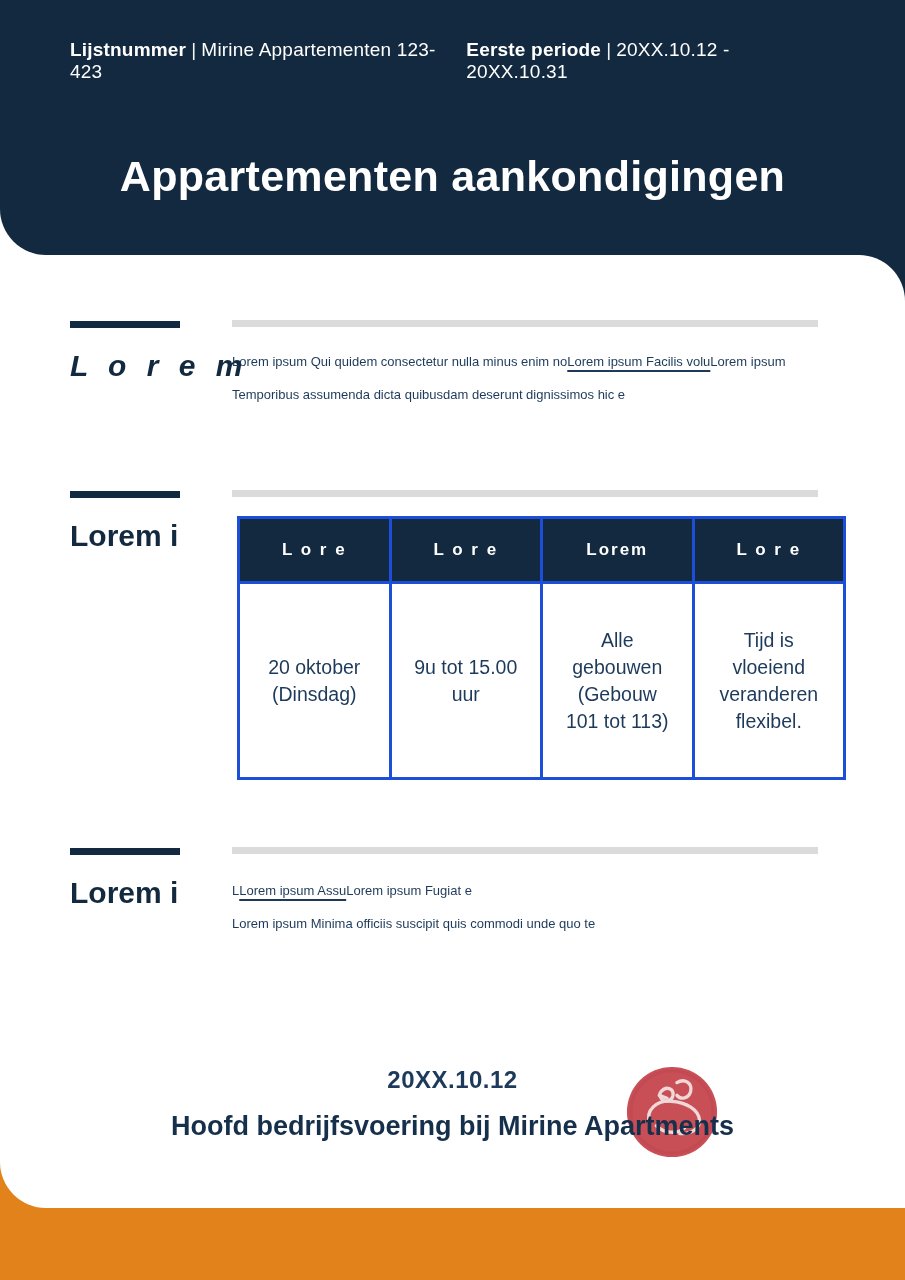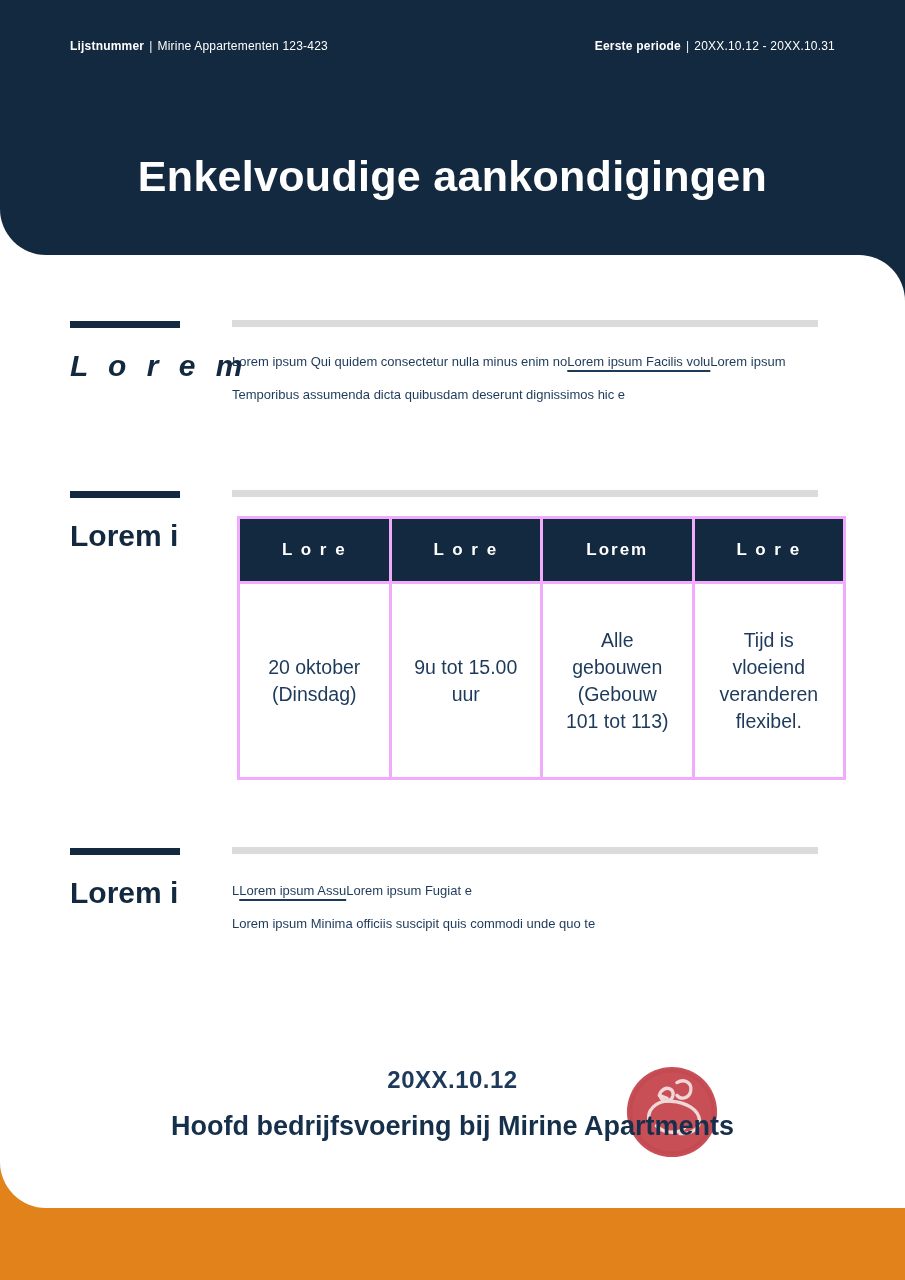--- a/index.html
+++ b/index.html
@@ -27,21 +27,21 @@
   }
   .body-sheet {
     position:absolute; top:255px; left:0; width:905px; height:953px;
     background:#ffffff; border-top-right-radius:46px;
     border-bottom-left-radius:46px; z-index:2;
   }
   
   .topbar {
     position:absolute; top:39px; left:70px; width:765px; z-index:3;
     display:flex; justify-content:space-between; align-items:baseline;
-    color:#ffffff; font-size:12px; letter-spacing:0.2px;
+    color:#ffffff; font-size:19px; letter-spacing:0.2px;
   }
   .topbar b { font-weight:700; }
   .topbar .sep { margin:0 5px; font-weight:400; opacity:0.95; }
   .doc-title {
     position:absolute; top:152px; left:0; width:905px; z-index:3;
     text-align:center; color:#ffffff; font-size:43px; font-weight:700;
     letter-spacing:0.3px;
   }
   
   .navy-bar { position:absolute; left:70px; width:110px; height:7px; background:#13293F; z-index:3; }
@@ -56,21 +56,21 @@
     color:#1D3A5A; font-size:13px; line-height:33px;
   }
   .doc-link {
     color:inherit; text-decoration:underline; text-underline-offset:4px;
     text-decoration-thickness:1.5px; cursor:pointer;
   }
   
   .info-table {
     position:absolute; top:516px; left:237px; z-index:3;
     width:609px; border-collapse:separate; border-spacing:3px;
-    background:#f0abfc; table-layout:fixed;
+    background:#1d4ed8; table-layout:fixed;
   }
   .info-table th {
     height:62px; background:#13293F; color:#ffffff;
     font-size:17px; font-weight:600; letter-spacing:2px;
     text-align:center; vertical-align:middle; white-space:nowrap;
   }
   .info-table td {
     height:193px; background:#ffffff; color:#1D3A5A;
     font-size:19.5px; line-height:27px; text-align:center;
     vertical-align:middle; padding:10px 20px;
@@ -106,21 +106,21 @@
   <div class="header-corner-patch"></div>
   <div class="footer-bg"></div>
   <div class="footer-corner-patch"></div>
   <div class="body-sheet"></div>
 
   <div class="topbar">
     <span><b>Lijstnummer</b><span class="sep">|</span><span>Mirine Appartementen 123-423</span></span>
     <span><b>Eerste periode</b><span class="sep">|</span><span>20XX.10.12 - 20XX.10.31</span></span>
   </div>
 
-  <h1 class="doc-title">Enkelvoudige aankondigingen</h1>
+  <h1 class="doc-title">Appartementen aankondigingen</h1>
 
   <div class="navy-bar" style="top:321px;"></div>
   <div class="section-heading spread" style="top:349px;font-style:italic;">L o r e m</div>
   <div class="gray-bar" style="top:320px;"></div>
   <p class="body-text" style="top:345px;"><span>Lorem ipsum Qui quidem consectetur nulla minus enim no</span><span class="doc-link">Lorem ipsum Facilis volu</span><span>Lorem ipsum Temporibus assumenda dicta quibusdam deserunt dignissimos hic e</span></p>
 
   <div class="navy-bar" style="top:491px;"></div>
   <div class="section-heading" style="top:519px;">Lorem i</div>
   <div class="gray-bar" style="top:490px;"></div>
   <table class="info-table">

